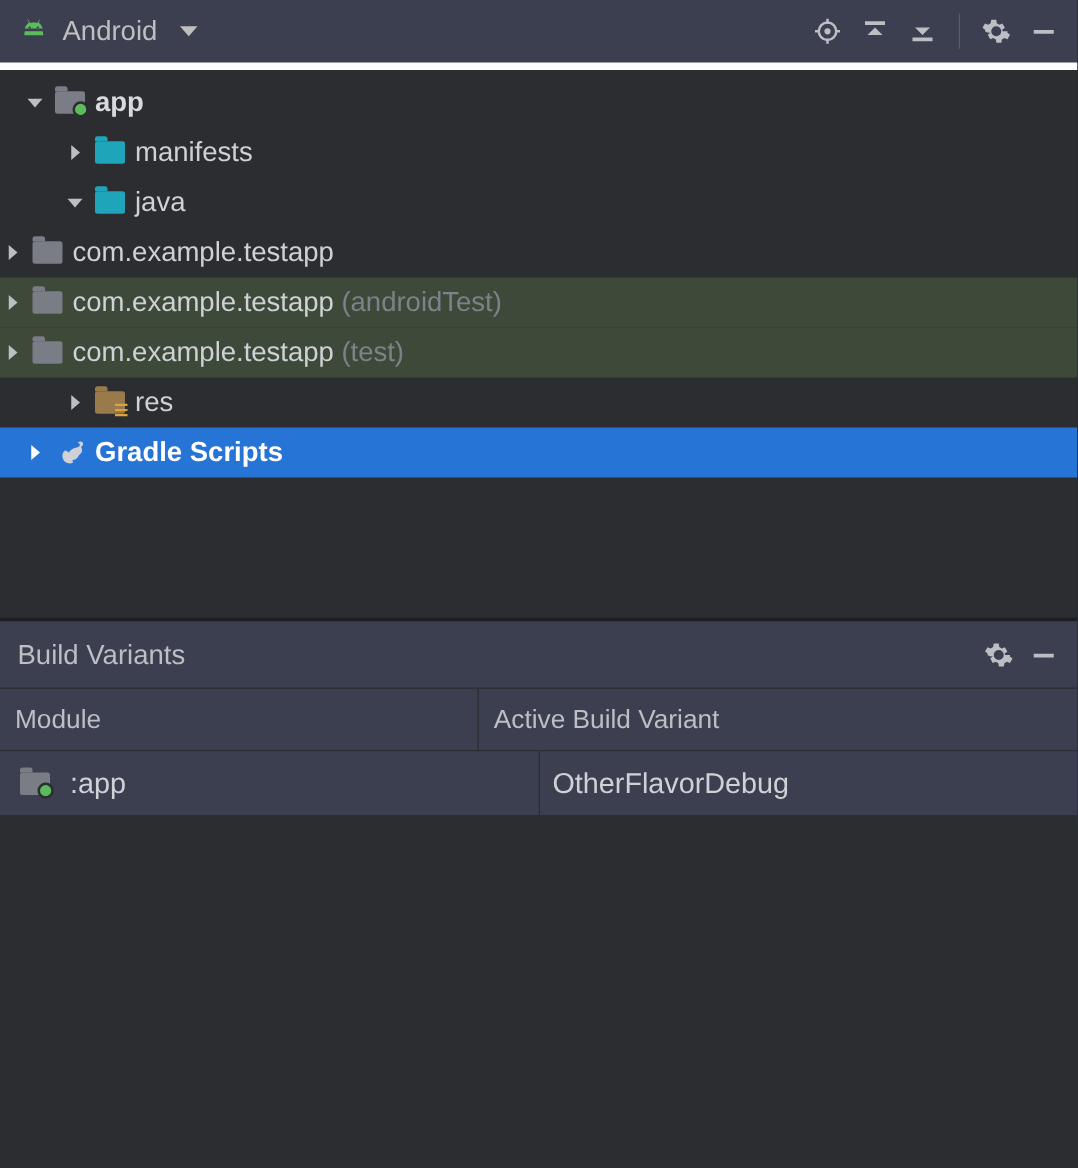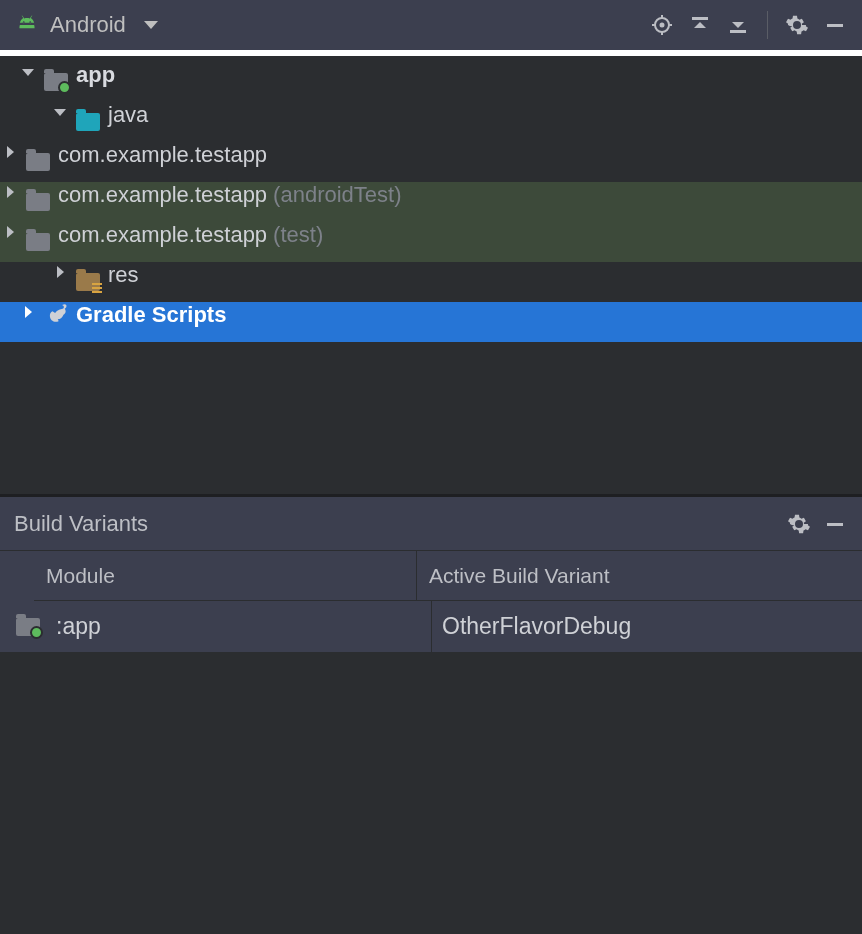--- a/index.html
+++ b/index.html
@@ -59,20 +59,21 @@
 }
 .tree {
   flex: 1;
   background: #2b2d30;
   padding-top: 6px;
   overflow: auto;
 }
 .tree-row {
   height: 40px;
   display: flex;
+  align-items: center;
   font-size: 22px;
   cursor: pointer;
 }
 .tree-row.highlight-green { background: #3d4a3a; }
 .tree-row.selected { background: #2675d6; color: #ffffff; }
 .tree-row.selected .label { color: #ffffff; font-weight: 700; }
 .tree-row .chevron {
   width: 20px; height: 20px;
   display: flex; align-items: center; justify-content: center;
 }
@@ -153,21 +154,21 @@
   display: flex;
   font-size: 21px;
   color: #bdbfc5;
 }
 .th {
   display: flex; align-items: center;
   padding: 0 12px;
   border-right: 1px solid #2b2d30;
   border-bottom: 1px solid #2b2d30;
 }
-.th.module { width: 383px; margin-left: 34px; }
+.th.module { width: 383px; }
 .th.variant { flex: 1; border-right: none; }
 .table-body { flex: 1; background: #2b2d30; }
 .table-row {
   height: 52px;
   display: flex;
   font-size: 23px;
   color: #cfd1d6;
   background: #3c3f4f;
   border-bottom: 1px solid #2b2d30;
 }
@@ -233,20 +234,27 @@
 
   <div class="tree">
     <div class="tree-row indent-0">
       <span class="chevron expanded"></span>
       <span class="node-icon">
           <span class="folder folder-gray folder-dot"></span>
         </span>
       <span class="label bold">app</span>
     </div>
     <div class="tree-row indent-1">
+      <span class="chevron collapsed"></span>
+      <span class="node-icon">
+          <span class="folder folder-teal"></span>
+        </span>
+      <span class="label">manifests</span>
+    </div>
+    <div class="tree-row indent-1">
       <span class="chevron expanded"></span>
       <span class="node-icon">
           <span class="folder folder-teal"></span>
         </span>
       <span class="label">java</span>
     </div>
     <div class="tree-row indent-2">
       <span class="chevron collapsed"></span>
       <span class="node-icon">
           <span class="folder folder-gray"></span>

